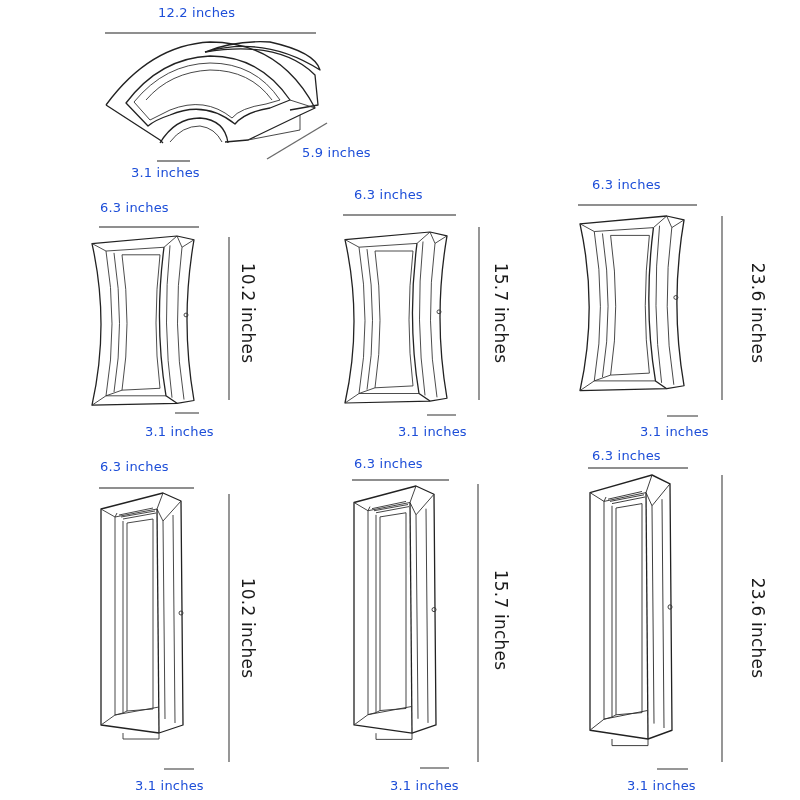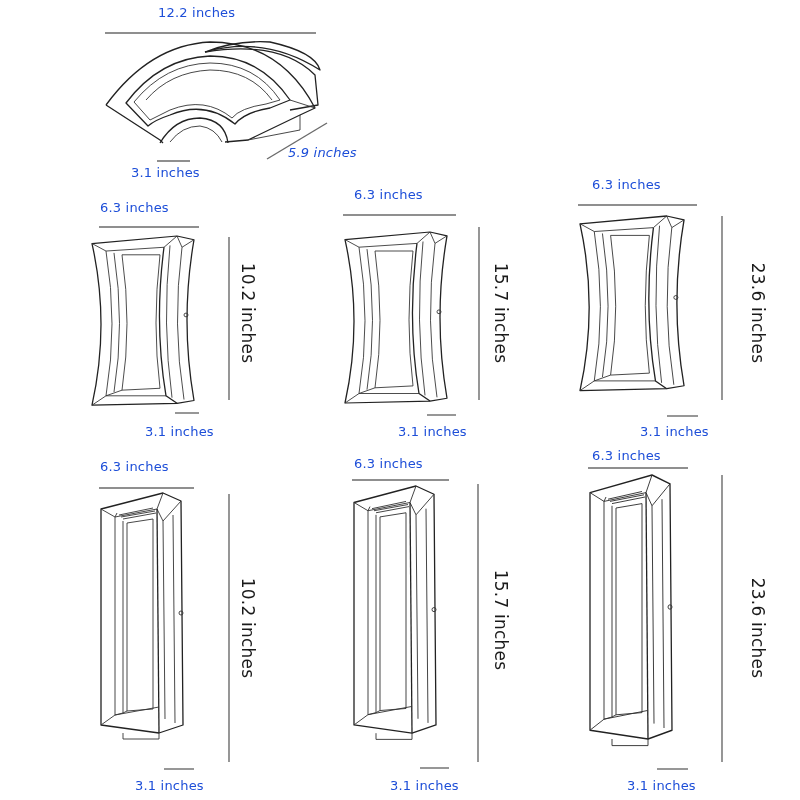--- a/index.html
+++ b/index.html
@@ -121,21 +121,21 @@
 
   <g transform="translate(590,475) scale(1,1.1)">
     <use href="#rect"></use>
   </g>
   <line class="ln" x1="588" y1="468" x2="688" y2="468"></line>
   <line class="ln" x1="722" y1="475" x2="722" y2="762"></line>
   <line class="ln" x1="657" y1="769" x2="688" y2="769"></line>
 </svg>
 
 <div class="lbl" style="left:158px;top:5px;">12.2 inches</div>
-<div class="lbl" style="left:288px;top:145px;font-style:italic;">5.9 inches</div>
+<div class="lbl" style="left:302px;top:145px;">5.9 inches</div>
 <div class="lbl" style="left:131px;top:165px;">3.1 inches</div>
 
 <div class="lbl" style="left:100px;top:200px;">6.3 inches</div>
 <div class="vlbl" style="left:198px;top:303px;">10.2 inches</div>
 <div class="lbl" style="left:145px;top:424px;">3.1 inches</div>
 
 <div class="lbl" style="left:354px;top:187px;">6.3 inches</div>
 <div class="vlbl" style="left:451px;top:303px;">15.7 inches</div>
 <div class="lbl" style="left:398px;top:424px;">3.1 inches</div>
 

